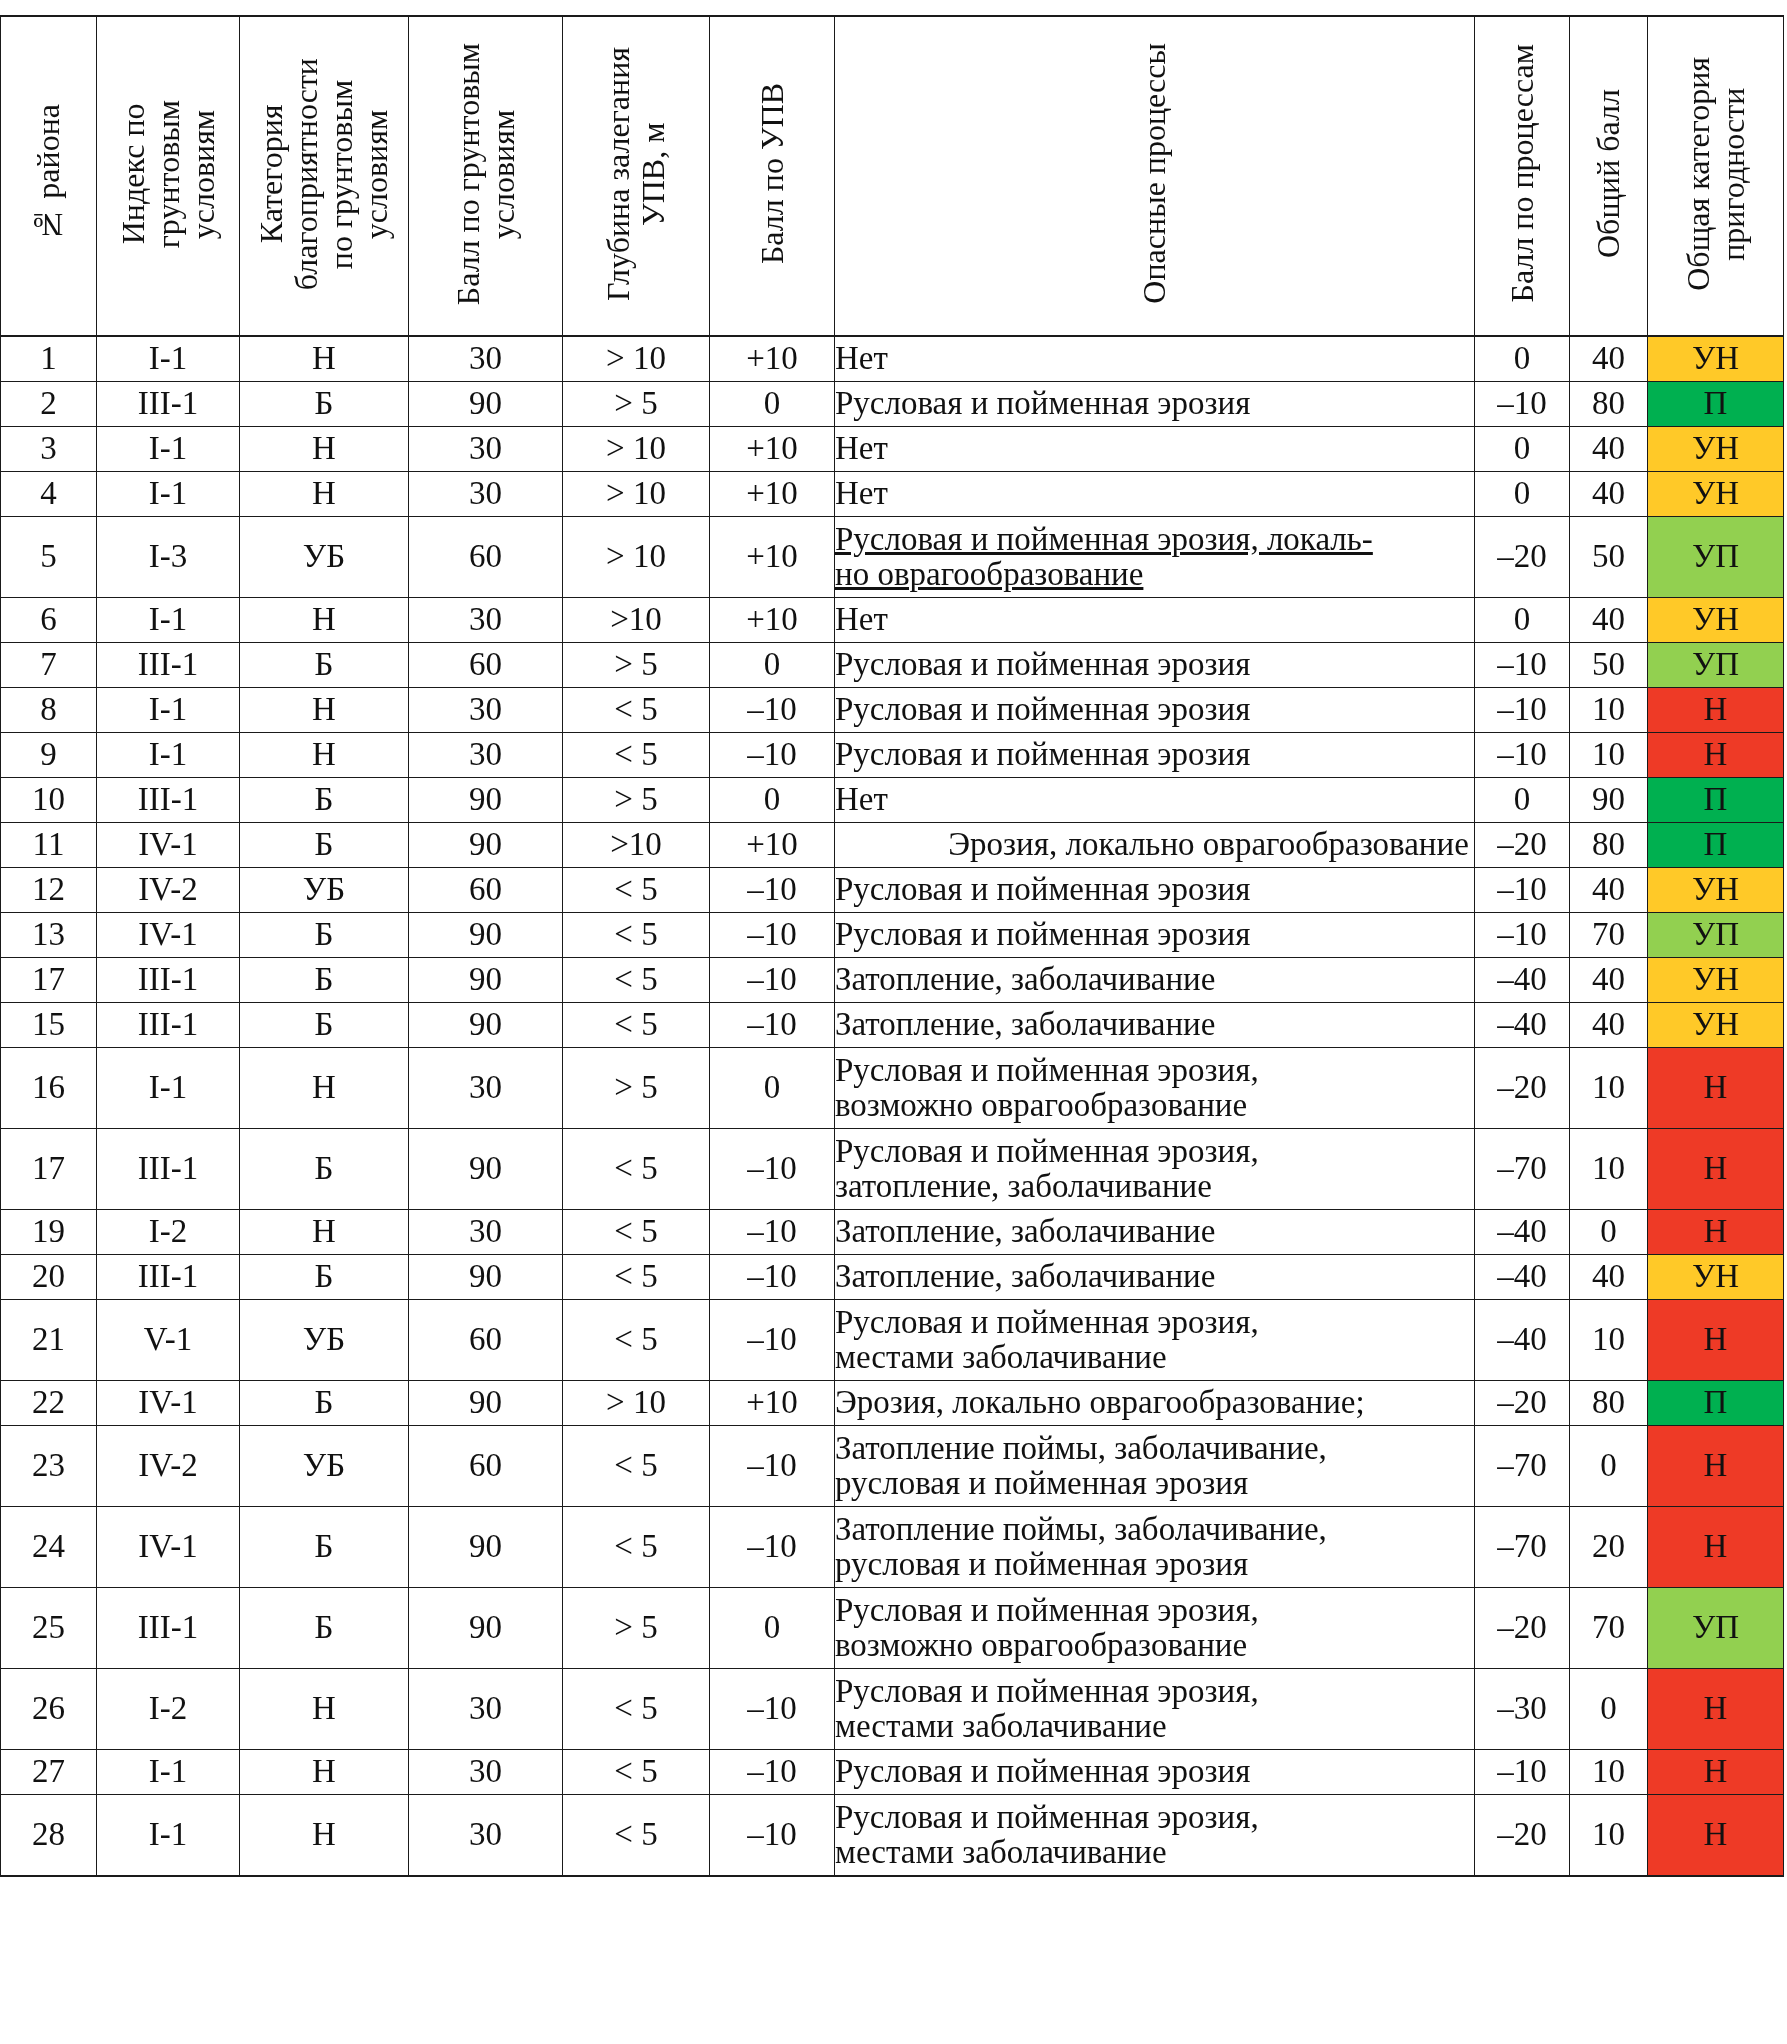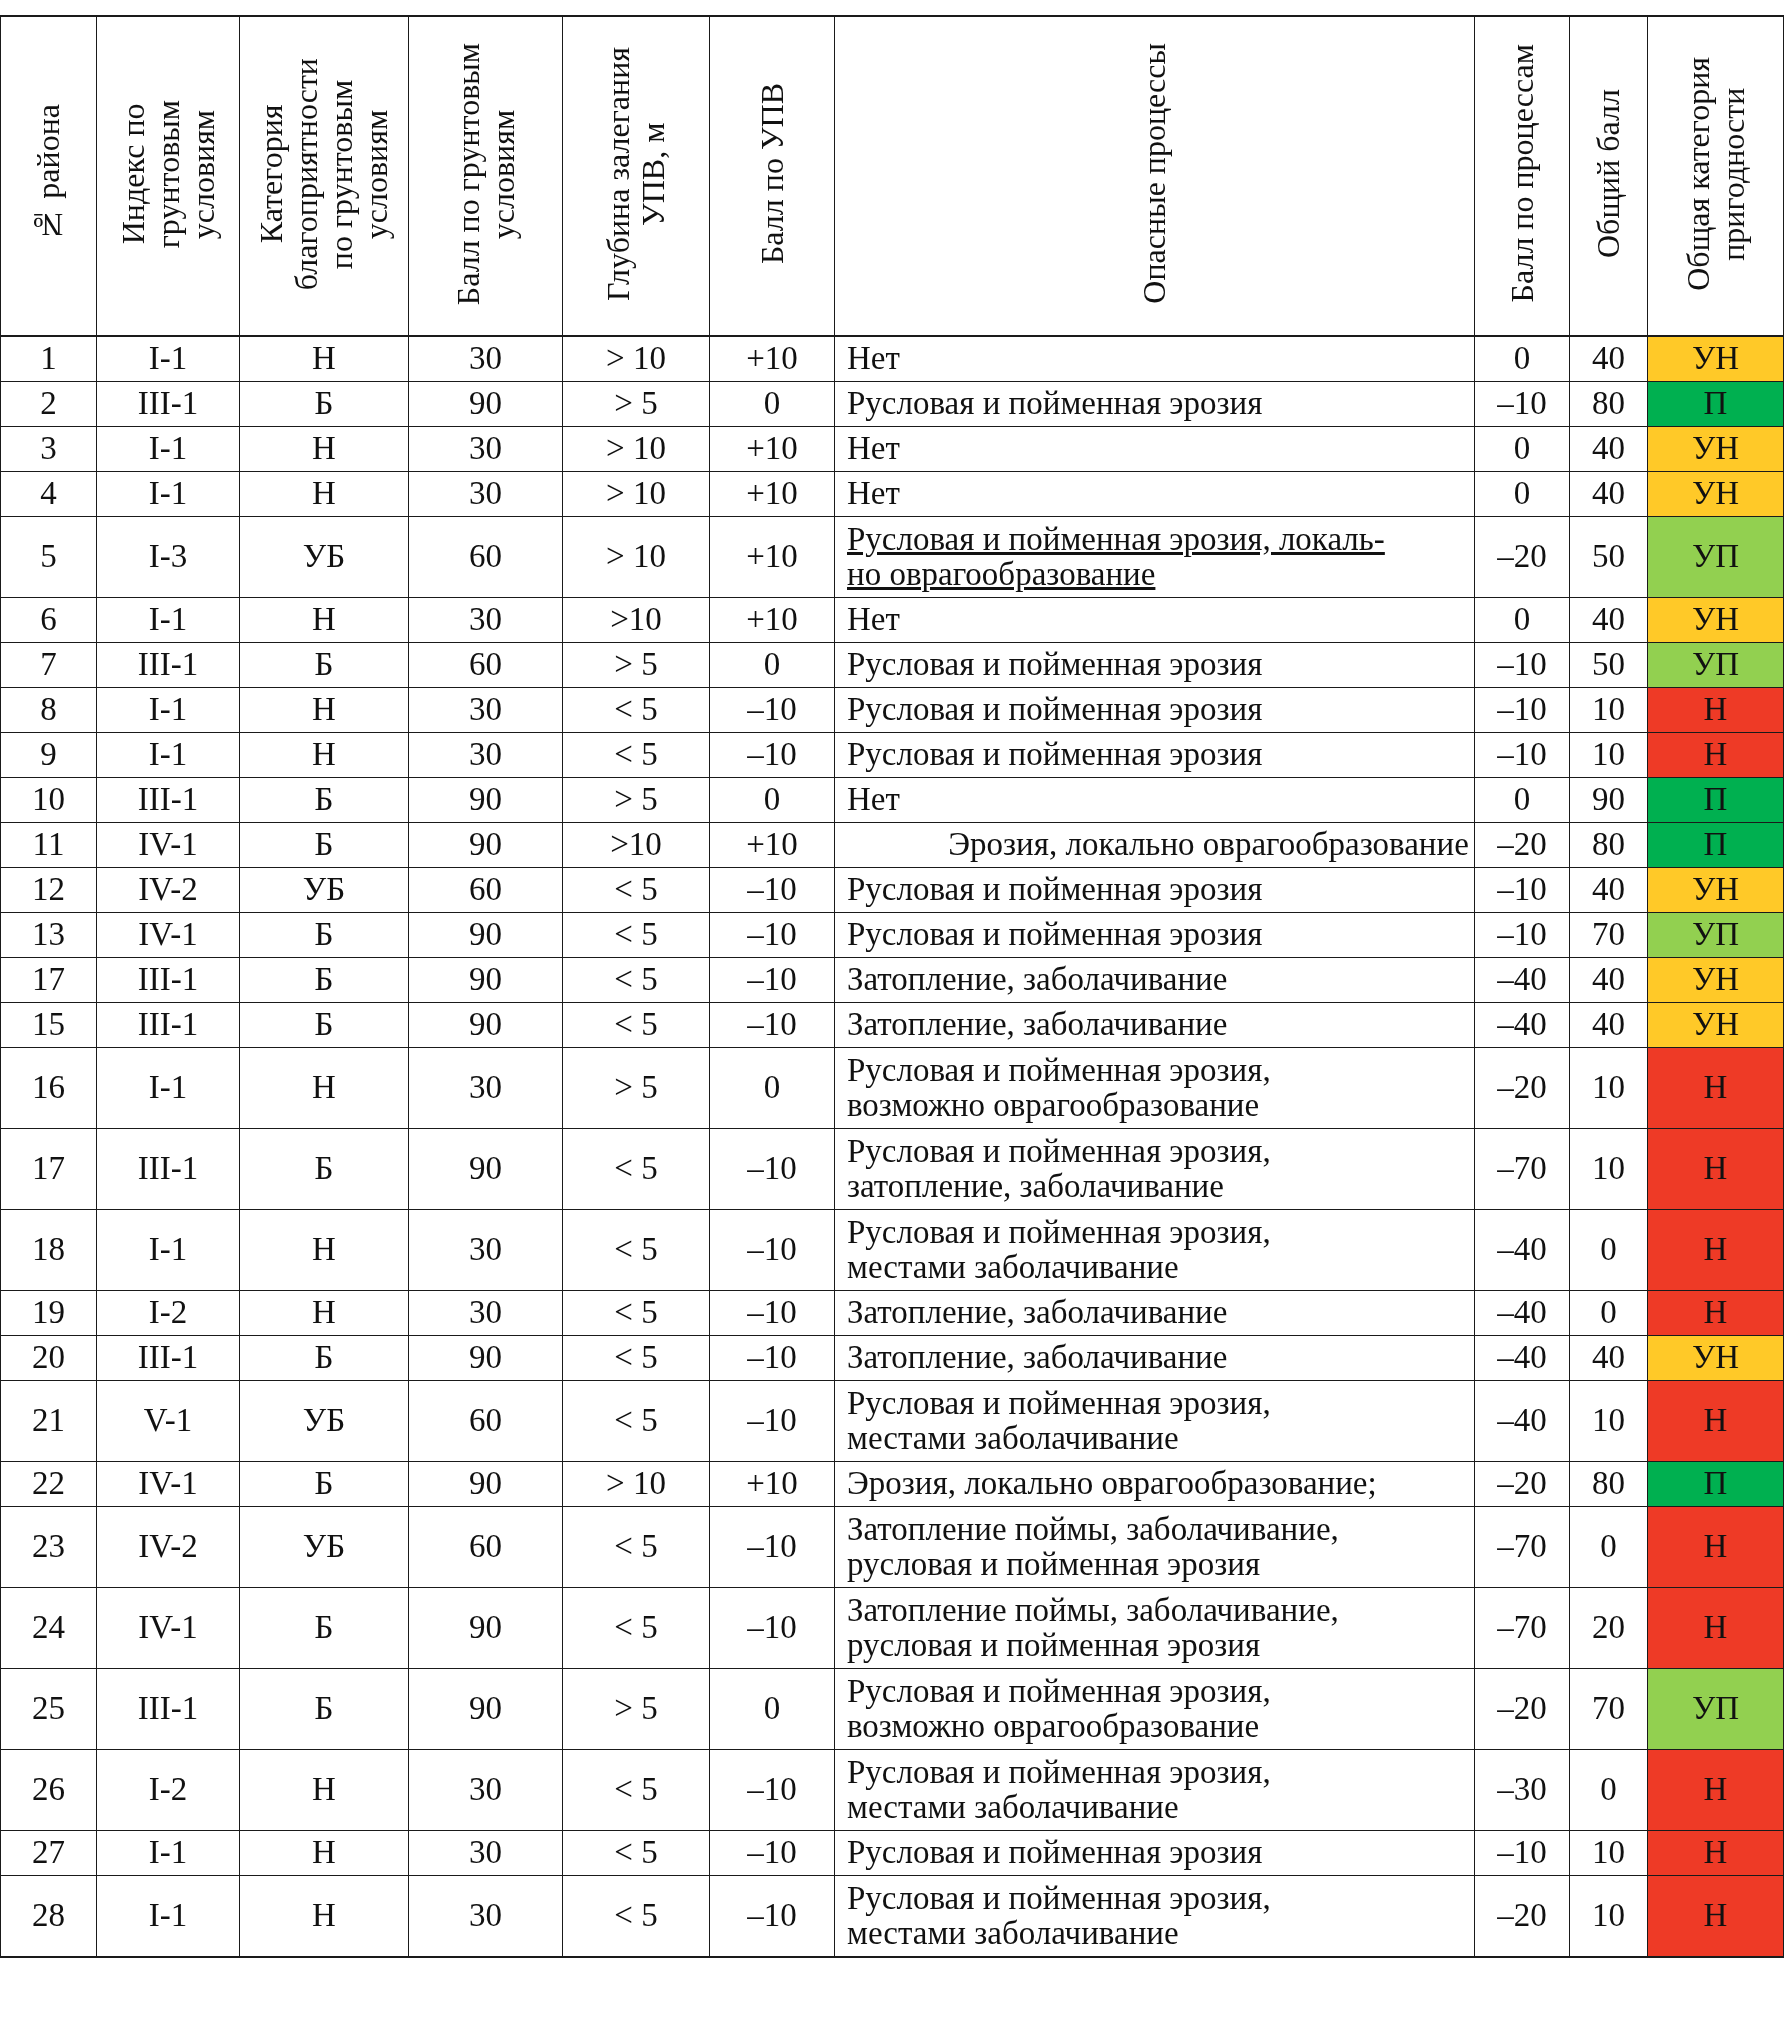--- a/index.html
+++ b/index.html
@@ -8,21 +8,21 @@
   #tbl { position: absolute; left: 0; top: 14.7px; width: 1783px;
          border-collapse: collapse; table-layout: fixed; }
   #tbl th, #tbl td { border: 1.7px solid #1a1a1a; padding: 0; }
   #tbl tr.hdr th { height: 318px; border-top: 2.6px solid #1a1a1a; border-bottom: 2.6px solid #1a1a1a;
                    vertical-align: middle; text-align: center; font-weight: normal; }
   .vt { writing-mode: vertical-rl; transform: rotate(180deg); display: inline-block;
         font-size: 32px; line-height: 35px; white-space: pre-line; text-align: center; }
   #tbl td { font-size: 33px; text-align: center; vertical-align: middle; line-height: 35px; }
   #tbl tr.r1 td { height: 44px; }
   #tbl tr.r2 td { height: 80px; }
-  #tbl td.proc { text-align: left; padding-left: 12px; padding-right: 5.2px; line-height: 35px; }
+  #tbl td.proc { text-align: left; padding-left: 0; padding-right: 5.2px; line-height: 35px; }
   #tbl tr.last td { border-bottom: 2.6px solid #1a1a1a; }
   .cat { font-size: 33px; }
 </style>
 </head>
 <body>
 
 <table id="tbl">
   <colgroup>
     <col style="width:96px">
       <col style="width:143px">
@@ -258,33 +258,20 @@
         <td>Б</td>
         <td>90</td>
         <td>&lt; 5</td>
         <td>–10</td>
         <td class="proc" style="white-space: pre-line;">Русловая и пойменная эрозия,
 затопление, заболачивание</td>
         <td>–70</td>
         <td>10</td>
         <td class="cat" style="background: rgb(238, 58, 38);">Н</td>
       </tr>
-      <tr class="r2">
-        <td>18</td>
-        <td>I-1</td>
-        <td>Н</td>
-        <td>30</td>
-        <td>&lt; 5</td>
-        <td>–10</td>
-        <td class="proc" style="white-space: pre-line;">Русловая и пойменная эрозия,
-местами заболачивание</td>
-        <td>–40</td>
-        <td>0</td>
-        <td class="cat" style="background: rgb(238, 58, 38);">Н</td>
-      </tr>
       <tr class="r1">
         <td>19</td>
         <td>I-2</td>
         <td>Н</td>
         <td>30</td>
         <td>&lt; 5</td>
         <td>–10</td>
         <td class="proc" style="white-space: pre-line;">Затопление, заболачивание</td>
         <td>–40</td>
         <td>0</td>

